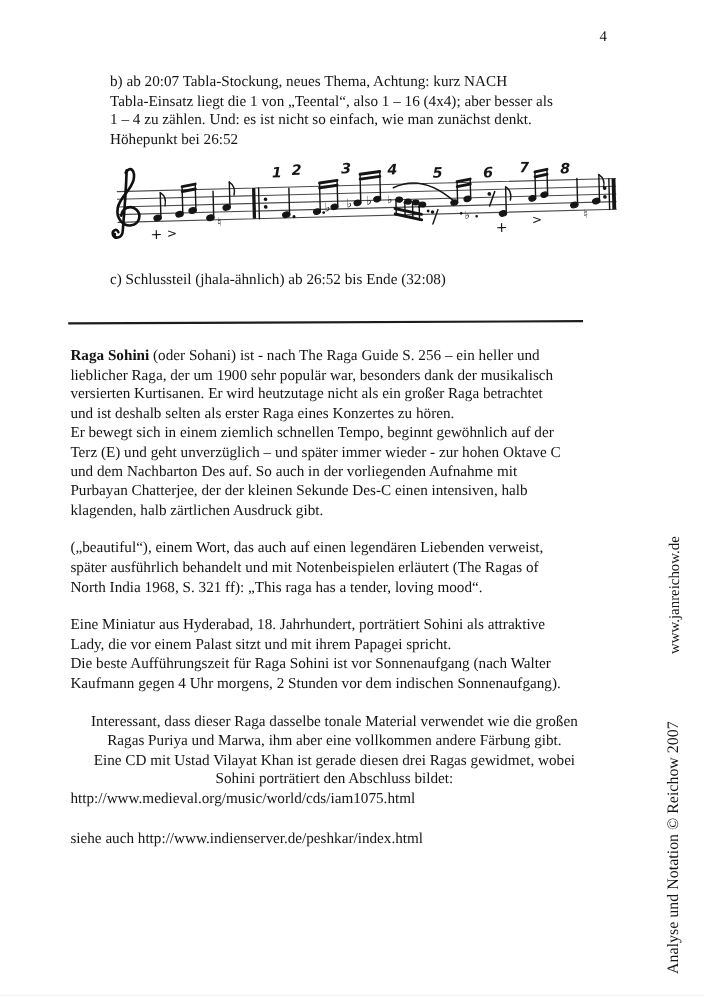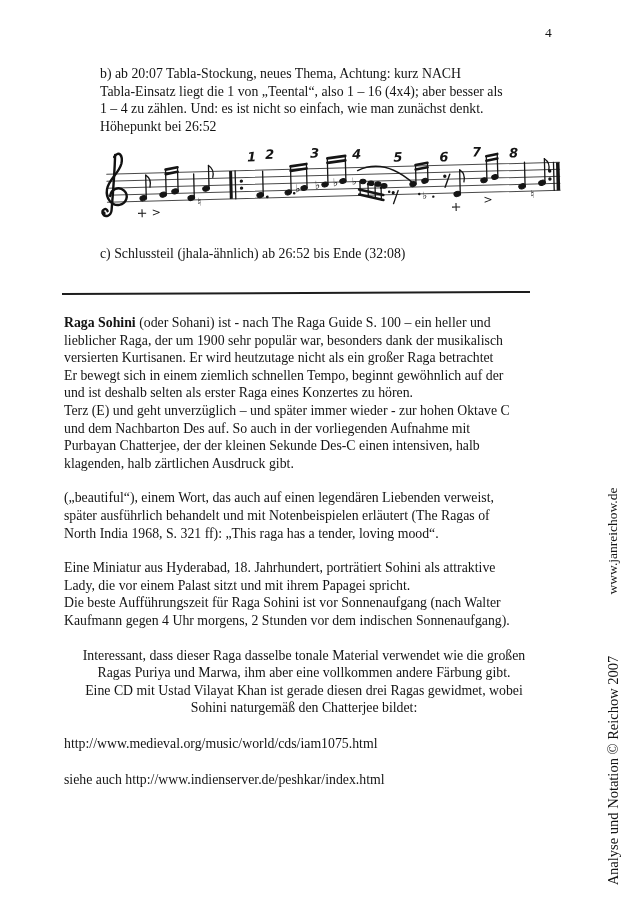--- a/index.html
+++ b/index.html
@@ -197,47 +197,47 @@
   </div>
 
   <div class="abs" id="section-c">
     <div class="line">c) Schlussteil (jhala-ähnlich) ab 26:52 bis Ende (32:08)</div>
   </div>
 
   <div class="abs" id="divider"></div>
 
   <div class="abs" id="body-text">
     <div class="para">
-      <div class="line"><span class="bold">Raga Sohini</span><span> (oder Sohani) ist - nach The Raga Guide S. 100 – ein heller und</span></div>
+      <div class="line"><span class="bold">Raga Sohini</span><span> (oder Sohani) ist - nach The Raga Guide S. 256 – ein heller und</span></div>
       <div class="line">lieblicher Raga, der um 1900 sehr populär war, besonders dank der musikalisch</div>
       <div class="line">versierten Kurtisanen. Er wird heutzutage nicht als ein großer Raga betrachtet</div>
+      <div class="line">und ist deshalb selten als erster Raga eines Konzertes zu hören.</div>
       <div class="line">Er bewegt sich in einem ziemlich schnellen Tempo, beginnt gewöhnlich auf der</div>
-      <div class="line">und ist deshalb selten als erster Raga eines Konzertes zu hören.</div>
       <div class="line">Terz (E) und geht unverzüglich – und später immer wieder - zur hohen Oktave C</div>
       <div class="line">und dem Nachbarton Des auf. So auch in der vorliegenden Aufnahme mit</div>
       <div class="line">Purbayan Chatterjee, der der kleinen Sekunde Des-C einen intensiven, halb</div>
       <div class="line">klagenden, halb zärtlichen Ausdruck gibt.</div>
     </div>
     <div class="para">
       <div class="line">(„beautiful“), einem Wort, das auch auf einen legendären Liebenden verweist,</div>
       <div class="line">später ausführlich behandelt und mit Notenbeispielen erläutert (The Ragas of</div>
       <div class="line">North India 1968, S. 321 ff): „This raga has a tender, loving mood“.</div>
     </div>
     <div class="para">
       <div class="line">Eine Miniatur aus Hyderabad, 18. Jahrhundert, porträtiert Sohini als attraktive</div>
       <div class="line">Lady, die vor einem Palast sitzt und mit ihrem Papagei spricht.</div>
       <div class="line">Die beste Aufführungszeit für Raga Sohini ist vor Sonnenaufgang (nach Walter</div>
       <div class="line">Kaufmann gegen 4 Uhr morgens, 2 Stunden vor dem indischen Sonnenaufgang).</div>
     </div>
     <div class="para tight">
       <div class="line">Interessant, dass dieser Raga dasselbe tonale Material verwendet wie die großen</div>
       <div class="line">Ragas Puriya und Marwa, ihm aber eine vollkommen andere Färbung gibt.</div>
       <div class="line">Eine CD mit Ustad Vilayat Khan ist gerade diesen drei Ragas gewidmet, wobei</div>
-      <div class="line">Sohini naturgemäß den Chatterjee bildet:</div>
-    </div>
-    <div class="line" style="margin-top:18px">http://www.medieval.org/music/world/cds/iam1075.html</div>
+      <div class="line">Sohini porträtiert den Abschluss bildet:</div>
+    </div>
+    <div class="line" style="">http://www.medieval.org/music/world/cds/iam1075.html</div>
     <div class="line" style="margin-top:19px">siehe auch http://www.indienserver.de/peshkar/index.html</div>
   </div>
 
   <div class="rot" id="side-website">www.janreichow.de</div>
   <div class="rot" id="side-copyright">Analyse und Notation © Reichow 2007</div>
 
 </div>
 
 </body></html>

